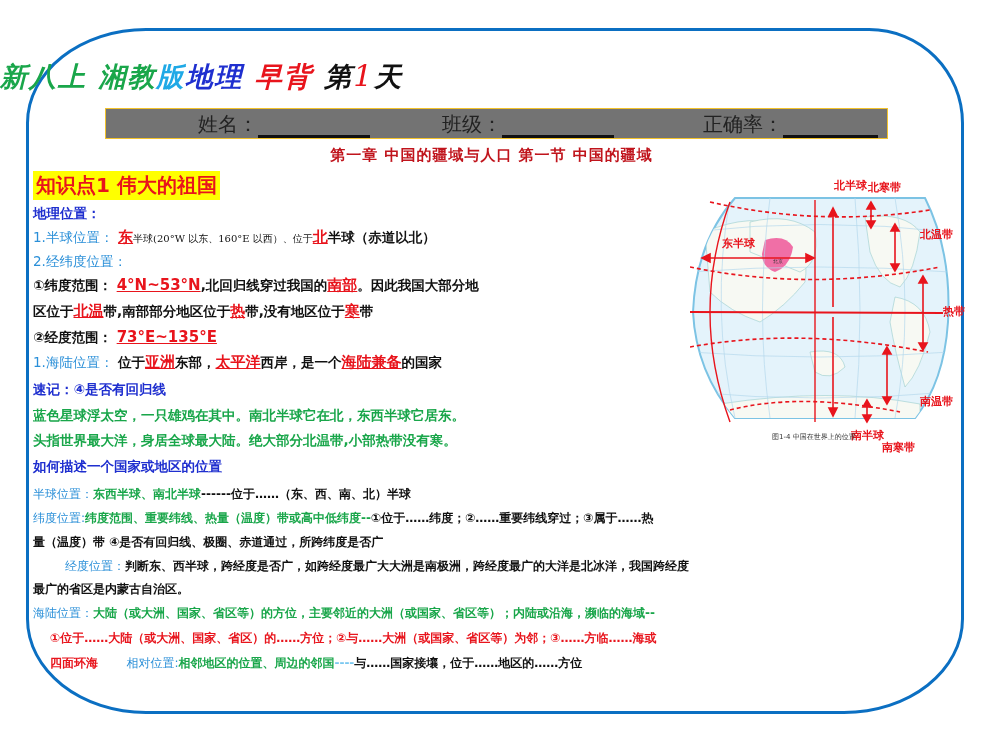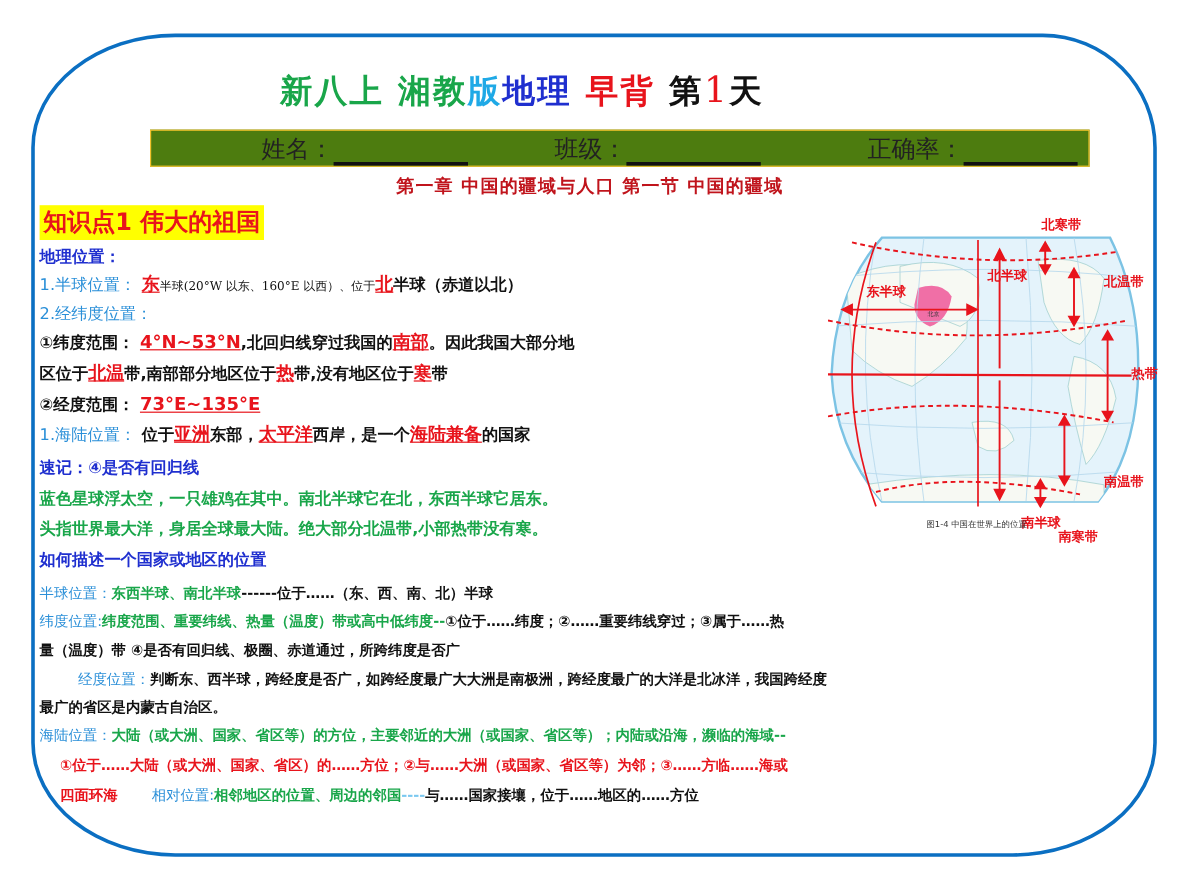--- a/index.html
+++ b/index.html
@@ -1,21 +1,21 @@
 <!DOCTYPE html>
 <html><head>
 <meta charset="utf-8">
 <style>
   html,body{margin:0;padding:0;background:#fff;}
   body{width:983px;height:730px;position:relative;overflow:hidden;font-family:"DejaVu Sans",sans-serif;}
   .frame{position:absolute;left:26px;top:28px;width:938px;height:686px;border:3px solid #0b6fc2;border-radius:120px 95px 120px 120px / 95px 95px 95px 95px;box-sizing:border-box;}
-  .title{position:absolute;left:0;top:58px;width:870px;text-align:center;font-size:27px;font-weight:bold;letter-spacing:2px;white-space:nowrap;}
+  .title{position:absolute;left:0;top:58px;width:870px;text-align:left;font-size:27px;font-weight:bold;letter-spacing:2px;white-space:nowrap;font-style:italic;}
   .title .g{color:#19a64a;} .title .c{color:#1fa9e6;} .title .b{color:#1f2fcf;} .title .r{color:#e8141c;} .title .k{color:#111;}
   .title .num{color:#e8141c;font-family:"DejaVu Serif",serif;font-weight:normal;font-size:30px;}
-  .infobar{position:absolute;left:105px;top:108px;width:783px;height:31px;background:#4d7c0f;border:1.5px solid #f2c22b;box-sizing:border-box;font-family:"DejaVu Serif",serif;font-size:20px;color:#222;margin-left:20px;}
+  .infobar{position:absolute;left:105px;top:108px;width:783px;height:31px;background:#737373;border:1.5px solid #f2c22b;box-sizing:border-box;font-family:"DejaVu Serif",serif;font-size:20px;color:#222;}
   .infobar .f{position:absolute;top:2px;white-space:nowrap;}
   .infobar .line{display:inline-block;border-bottom:3px solid #111;height:20px;vertical-align:bottom;}
   .chapter{position:absolute;left:0;top:146px;width:983px;text-align:center;color:#c0141c;font-size:15px;font-weight:bold;letter-spacing:1px;}
   .kp{position:absolute;left:33px;top:171px;background:#ffff00;color:#e8141c;font-size:20px;font-weight:bold;padding:1px 3px;}
   .t{position:absolute;white-space:nowrap;font-size:13.5px;font-weight:bold;color:#111;}
   .blue{color:#1f2fcf;} .lblue{color:#2a8fd8;font-weight:normal;} .green{color:#19a64a;} .red{color:#e8141c;}
   .u{color:#e8141c;text-decoration:underline;text-decoration-color:#e8141c;font-size:15px;}
   .serif{font-family:"DejaVu Serif",serif;font-weight:normal;}
   .s{font-size:12px;}
   .globe{position:absolute;left:690px;top:172px;width:280px;height:290px;}
@@ -164,21 +164,21 @@
         <polygon points="233,104 229,111 237,111"></polygon>
         <polygon points="233,178 229,171 237,171"></polygon>
       <line x1="197" y1="181" x2="197" y2="226"></line>
         <polygon points="197,175 193,182 201,182"></polygon>
         <polygon points="197,232 193,225 201,225"></polygon>
       <line x1="177" y1="234" x2="177" y2="244"></line>
         <polygon points="177,228 173,235 181,235"></polygon>
         <polygon points="177,250 173,243 181,243"></polygon>
     </g>
   </svg>
-  <div class="lbl" style="left:133px;top:6px;margin-top:44px;">北半球</div>
+  <div class="lbl" style="left:144px;top:6px;">北半球</div>
   <div class="lbl" style="left:178px;top:8px;">北寒带</div>
   <div class="lbl" style="left:32px;top:64px;">东半球</div>
   <div class="lbl" style="left:230px;top:55px;">北温带</div>
   <div class="lbl" style="left:253px;top:132px;">热带</div>
   <div class="lbl" style="left:230px;top:222px;">南温带</div>
   <div class="lbl" style="left:161px;top:256px;">南半球</div>
   <div class="lbl" style="left:192px;top:268px;">南寒带</div>
   <div class="cap" style="left:83px;top:86px;color:#333;font-size:5px;">北京</div>
   <div class="cap" style="left:82px;top:260px;">图1-4  中国在世界上的位置</div>
 </div>

